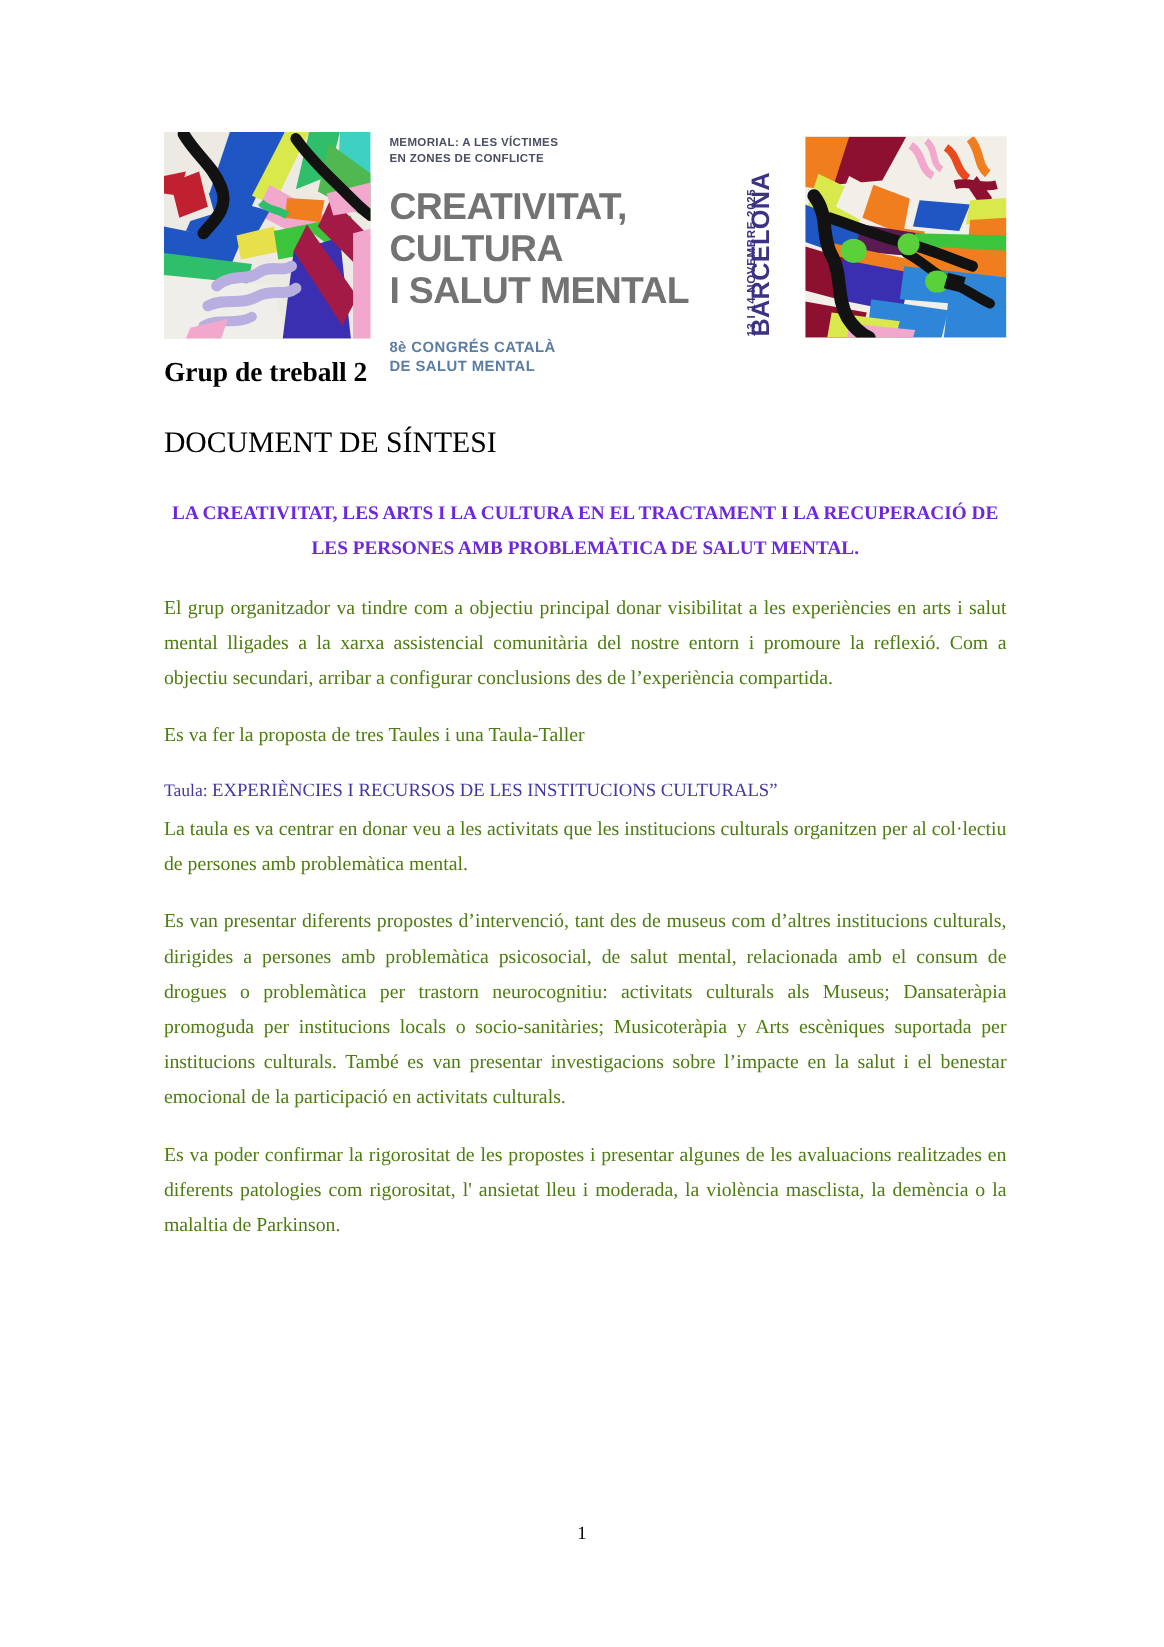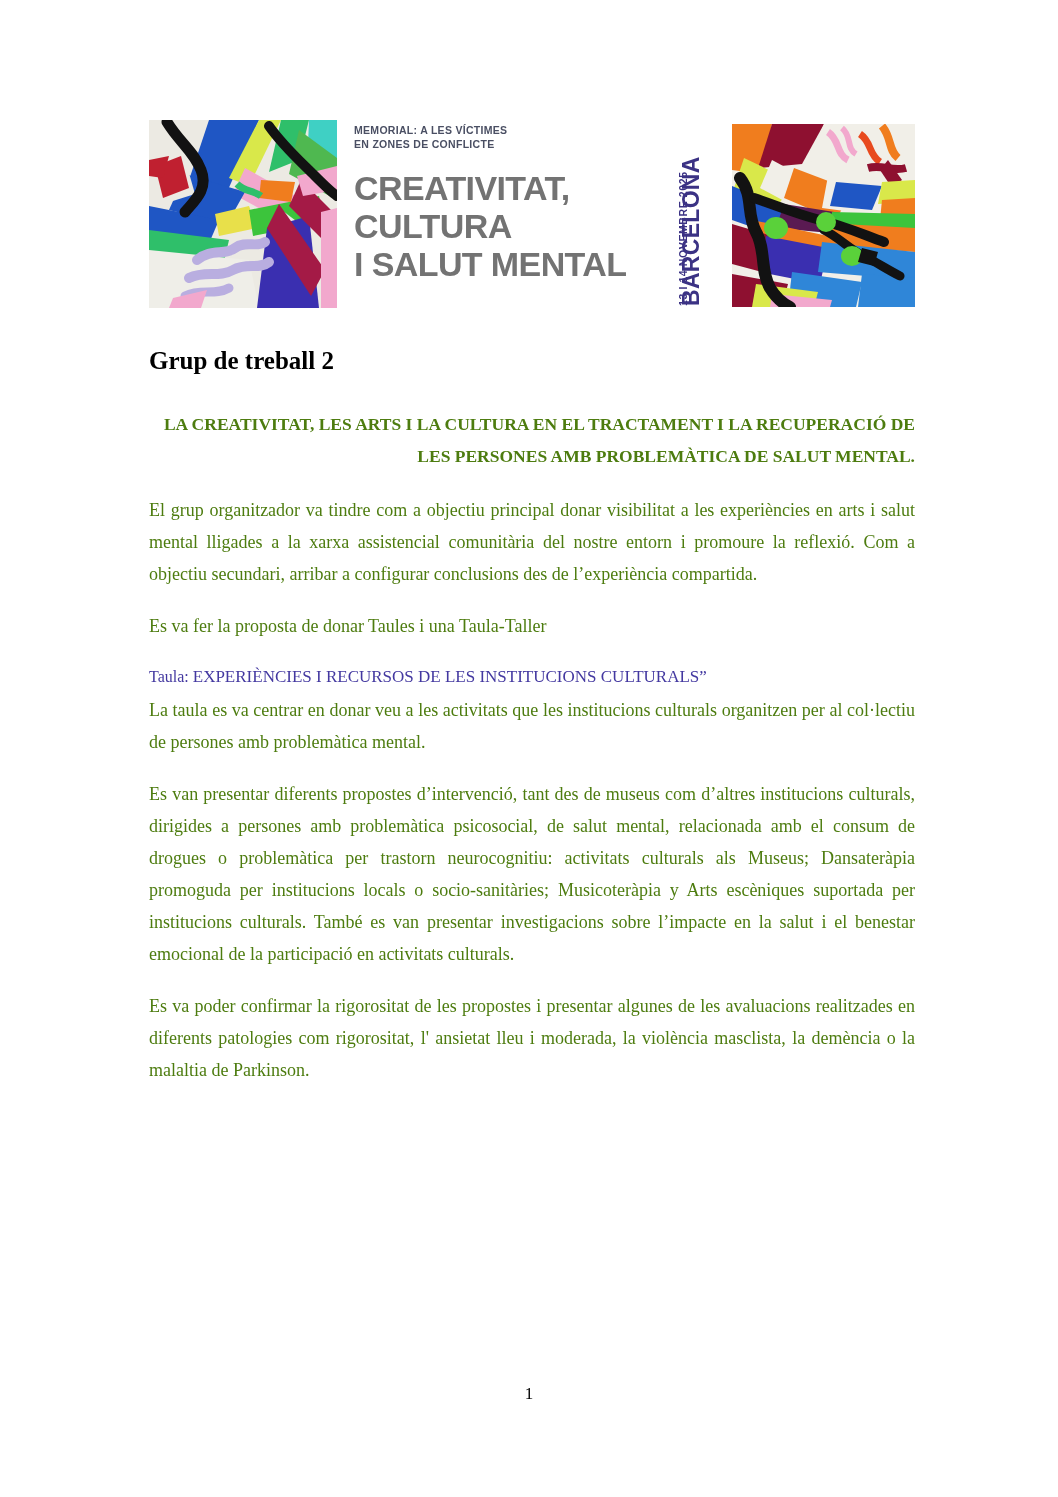--- a/index.html
+++ b/index.html
@@ -113,21 +113,21 @@
     font-size: 23px;
     letter-spacing: 0.3px;
     color: #3b3284;
     left: 20px;
   }
 
   
   .content {
     position: absolute;
     left: 149px;
-    top: 346px;
+    top: 324px;
     width: 766px;
   }
 
   h1.doc-group {
     font-size: 25px;
     font-weight: bold;
     line-height: 30px;
     margin: 0 0 32px 0;
     color: #000;
   }
@@ -138,22 +138,22 @@
     line-height: 32px;
     margin: 0 0 32px 0;
     color: #000;
   }
 
   h3.blue-heading {
     font-size: 17.5px;
     font-weight: bold;
     line-height: 32px;
     margin: 0 0 22px 0;
-    color: #4d7c0f;
-    text-align: right;
+    color: #6d28d9;
+    text-align: center;
   }
 
   p.body {
     font-size: 18px;
     line-height: 32px;
     margin: 0 0 20px 0;
     text-align: justify;
     color: #4d7c0f;
   }
 
@@ -218,20 +218,22 @@
         <path d="M88 64 C96 72 104 70 112 76" stroke="#2fbf6a" stroke-width="7" fill="none"></path>
       </svg>
     </div>
 
     <div class="banner-text">
       <p class="memorial">MEMORIAL: A LES VÍCTIMES
 EN ZONES DE CONFLICTE</p>
       <p class="congress-title">CREATIVITAT,
 CULTURA
 I SALUT MENTAL</p>
+      <p class="congress-sub">8è CONGRÉS CATALÀ
+DE SALUT MENTAL</p>
     </div>
 
     <div class="vertical-block">
       <span class="vert-text vert-date">13 I 14 NOVEMBRE 2025</span>
       <span class="vert-text vert-city">BARCELONA</span>
     </div>
 
     <div class="art art-right">
       <svg viewBox="0 0 183 183" preserveAspectRatio="none" aria-hidden="true">
         <rect x="0" y="0" width="183" height="183" fill="#f1efe8"></rect>
@@ -275,26 +277,27 @@
         <path d="M130 124 L146 128 L142 142 L126 138 Z" fill="#121212"></path>
       </svg>
     </div>
 
   </div>
 
   <div class="content">
 
     <h1 class="doc-group">Grup de treball 2</h1>
 
+    <h2 class="doc-title">DOCUMENT DE SÍNTESI</h2>
 
     <h3 class="blue-heading">LA CREATIVITAT, LES ARTS I LA CULTURA EN EL TRACTAMENT I LA RECUPERACIÓ DE LES PERSONES AMB PROBLEMÀTICA DE SALUT MENTAL.</h3>
 
     <p class="body">El grup organitzador va tindre com a objectiu principal donar visibilitat a les experiències en arts i salut mental lligades a la xarxa assistencial comunitària del nostre entorn i promoure la reflexió. Com  a objectiu secundari, arribar a configurar conclusions des de l’experiència compartida.</p>
 
-    <p class="body">Es va fer la proposta de donar Taules i una Taula-Taller</p>
+    <p class="body">Es va fer la proposta de tres Taules i una Taula-Taller</p>
 
     <h4 class="taula-heading"><span class="lead">Taula: </span><span>EXPERIÈNCIES I RECURSOS DE LES INSTITUCIONS CULTURALS”</span></h4>
 
     <p class="body">La taula es va centrar en donar veu a les activitats que les institucions culturals organitzen per al col·lectiu de persones amb problemàtica mental.</p>
 
     <p class="body">Es van presentar diferents propostes d’intervenció, tant des de museus com d’altres institucions culturals, dirigides a persones amb problemàtica psicosocial,  de salut mental, relacionada amb el consum de drogues o problemàtica per trastorn neurocognitiu: activitats culturals als Museus; Dansateràpia promoguda per institucions locals o socio-sanitàries; Musicoteràpia y Arts escèniques suportada per institucions culturals. També es van presentar investigacions sobre l’impacte en la salut i el benestar emocional de la participació en activitats culturals.</p>
 
     <p class="body">Es va poder confirmar la rigorositat de les propostes i presentar algunes de les avaluacions realitzades en diferents patologies com rigorositat, l' ansietat lleu i moderada, la violència masclista, la demència o la malaltia de Parkinson.</p>
 
   </div>

